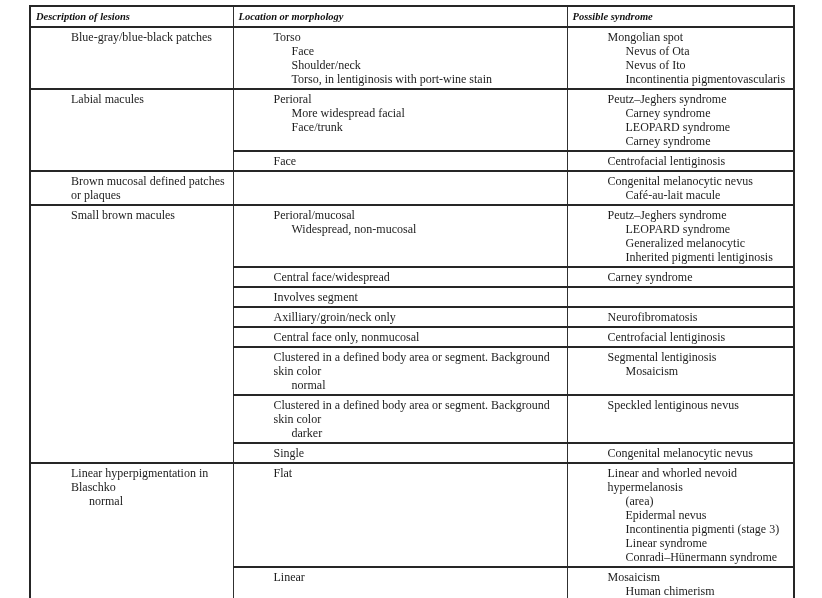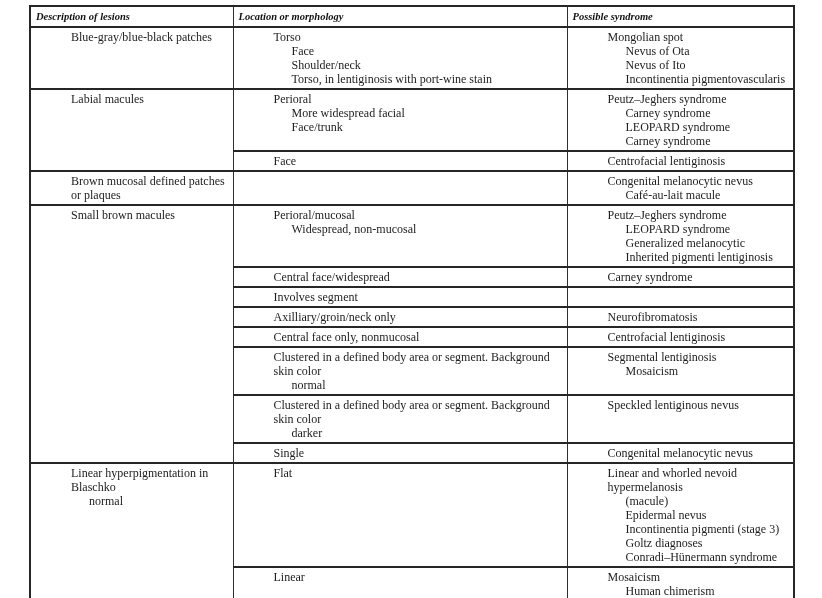--- a/index.html
+++ b/index.html
@@ -199,24 +199,24 @@
         <tr>
           <td rowspan="2">
             <div class="line indent-0">Linear hyperpigmentation in Blaschko</div>
             <div class="line indent-1">normal</div>
           </td>
           <td>
             <div class="line indent-0">Flat</div>
           </td>
           <td>
             <div class="line indent-0">Linear and whorled nevoid hypermelanosis</div>
-            <div class="line indent-1">(macule)</div>
+            <div class="line indent-1">(area)</div>
             <div class="line indent-1">Epidermal nevus</div>
             <div class="line indent-1">Incontinentia pigmenti (stage 3)</div>
-            <div class="line indent-1">Goltz diagnoses</div>
+            <div class="line indent-1">Linear syndrome</div>
             <div class="line indent-1">Conradi–Hünermann syndrome</div>
           </td>
         </tr>
         <tr>
           <td>
             <div class="line indent-0">Linear</div>
           </td>
           <td>
             <div class="line indent-0">Mosaicism</div>
             <div class="line indent-1">Human chimerism</div>

